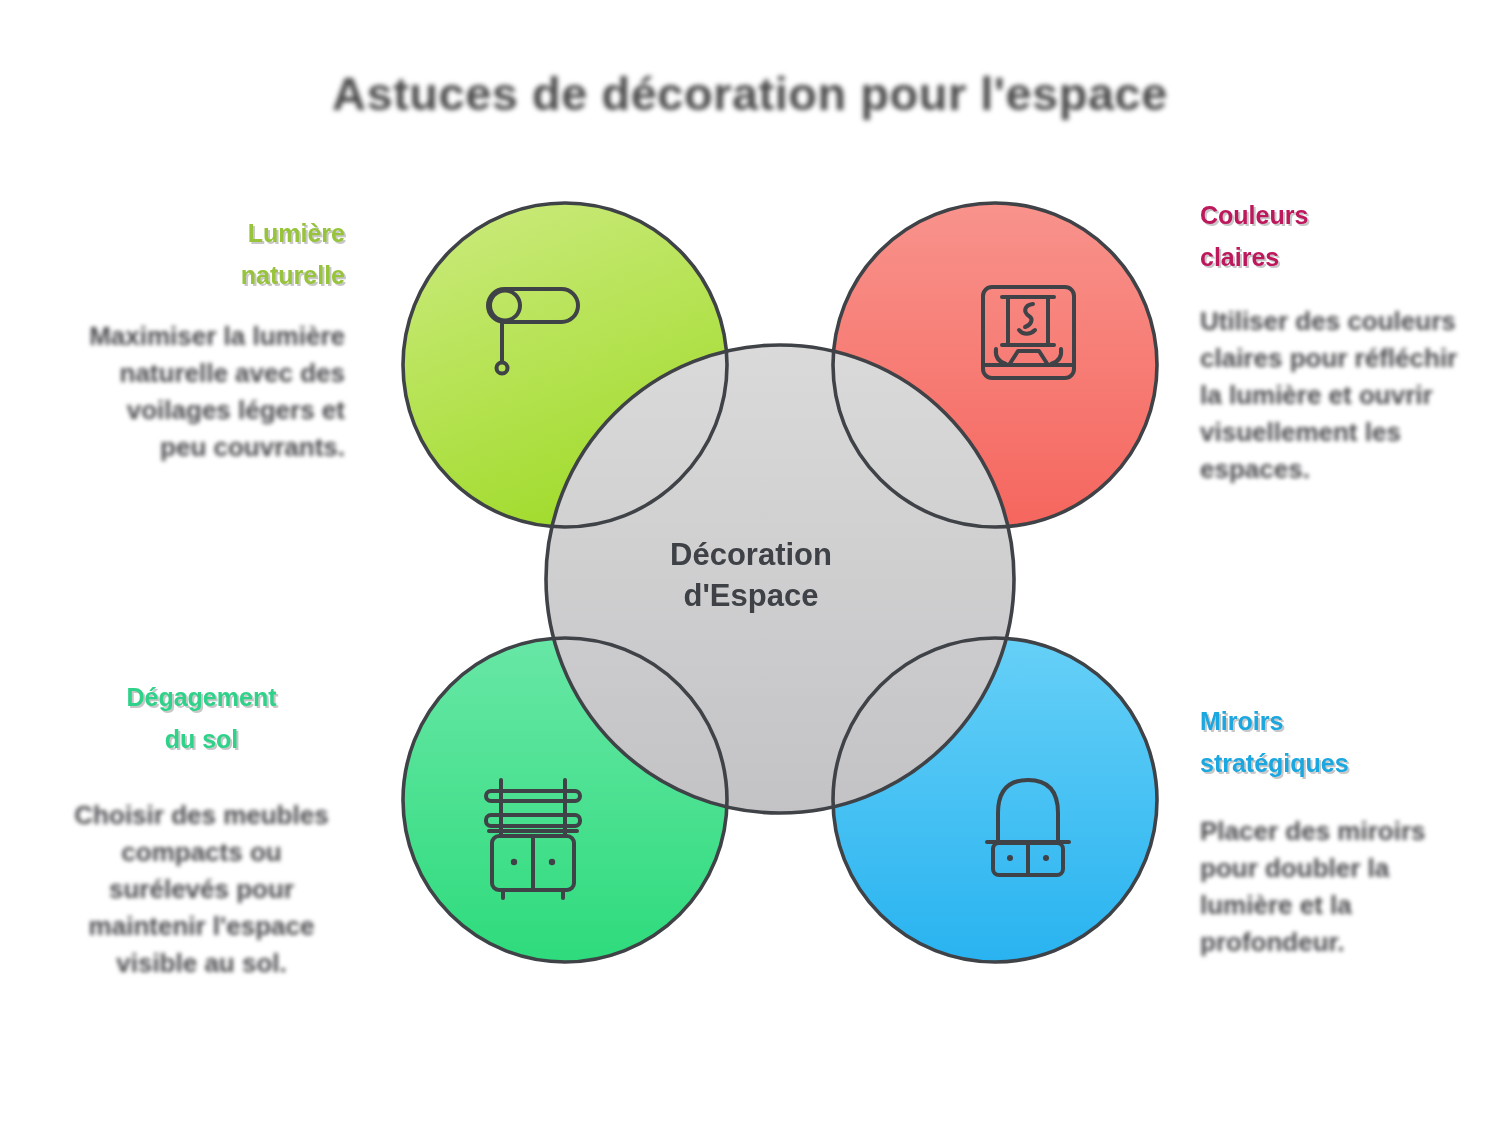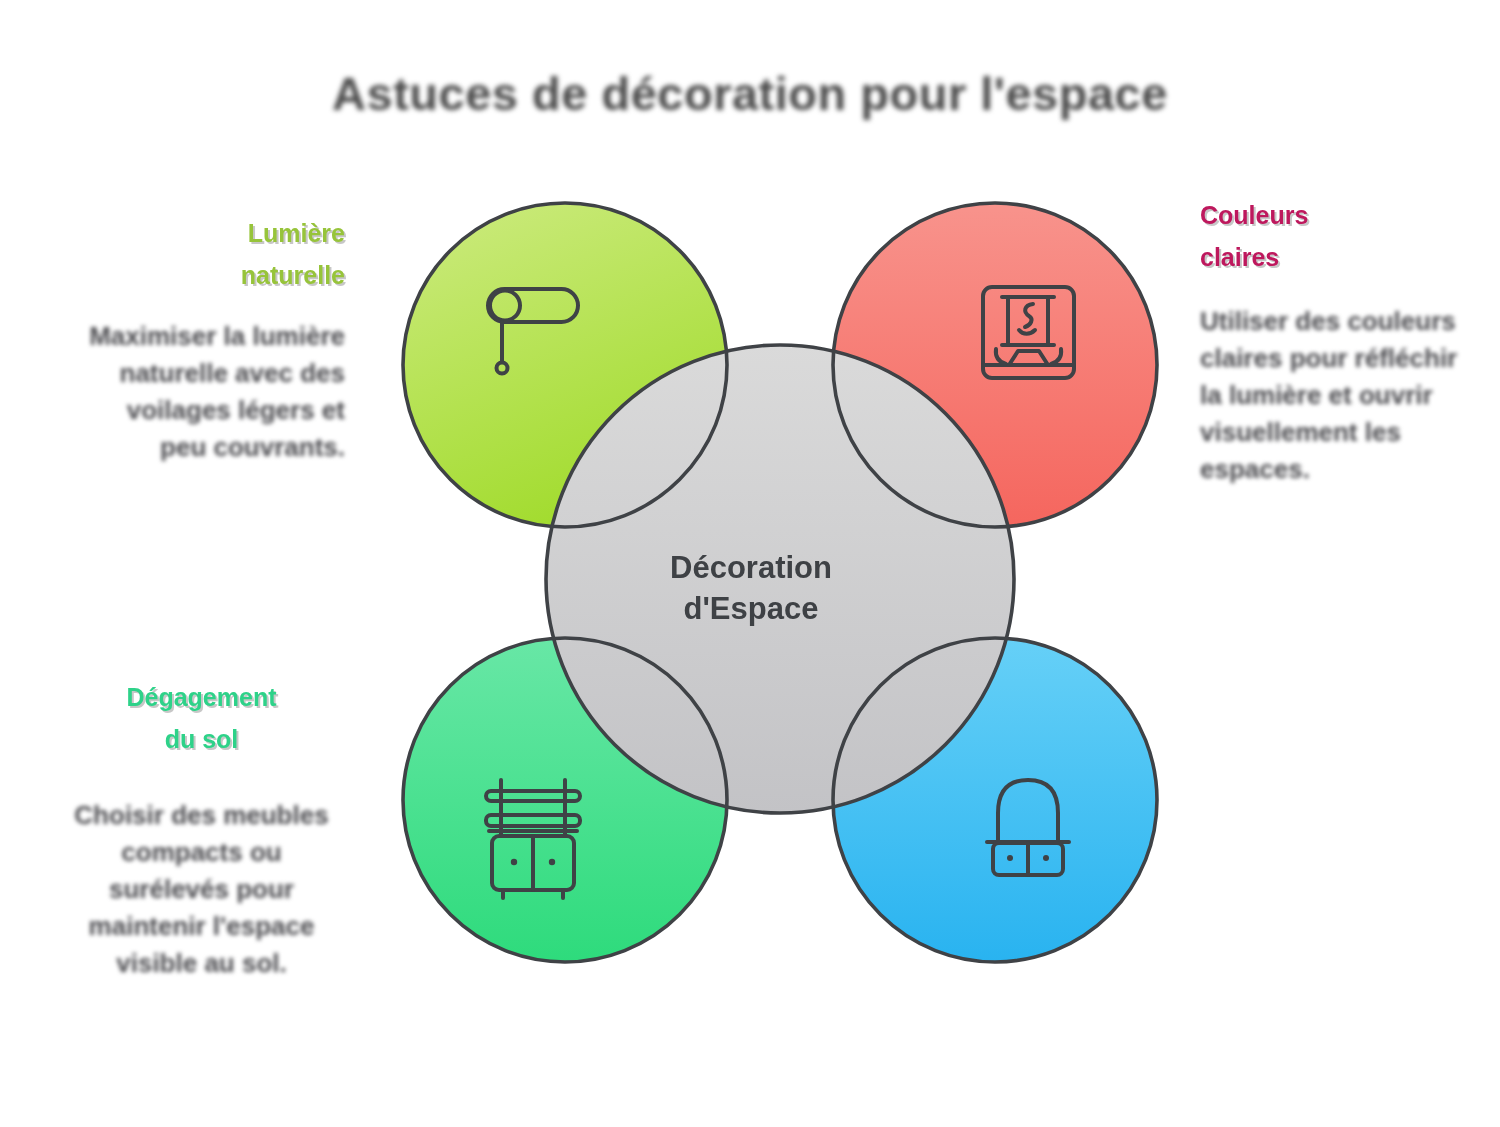--- a/index.html
+++ b/index.html
@@ -8,21 +8,21 @@
     background:#ffffff;
     font-family:"Liberation Sans","DejaVu Sans",sans-serif;
   }
   .title{
     position:absolute;left:0;top:66px;width:1500px;margin:0;
     text-align:center;font-size:47px;font-weight:700;color:#4a4a4a;
     letter-spacing:.5px;filter:blur(2.6px);
   }
   .diagram-svg{position:absolute;left:0;top:0;}
   .center-label{
-    position:absolute;left:611px;top:547px;width:280px;
+    position:absolute;left:611px;top:534px;width:280px;
     text-align:center;font-size:31px;line-height:41px;font-weight:700;
     color:#3e4145;white-space:pre-line;
   }
   .section{position:absolute;width:290px;}
   .section .heading{
     font-size:25px;line-height:42px;font-weight:800;white-space:pre-line;
     text-shadow:2px 2px 0 rgba(130,130,130,.45);filter:blur(.5px);
   }
   .section .body{
     font-size:26px;line-height:37px;font-weight:700;color:#4a4a4e;
@@ -159,14 +159,22 @@
   <div class="section sec-bl">
     <div class="heading h-mint">Dégagement
 du sol</div>
     <div class="body">Choisir des meubles
 compacts ou
 surélevés pour
 maintenir l'espace
 visible au sol.</div>
   </div>
 
+  <div class="section sec-br">
+    <div class="heading h-blue">Miroirs
+stratégiques</div>
+    <div class="body">Placer des miroirs
+pour doubler la
+lumière et la
+profondeur.</div>
+  </div>
 
 </div>
 
 </body></html>

